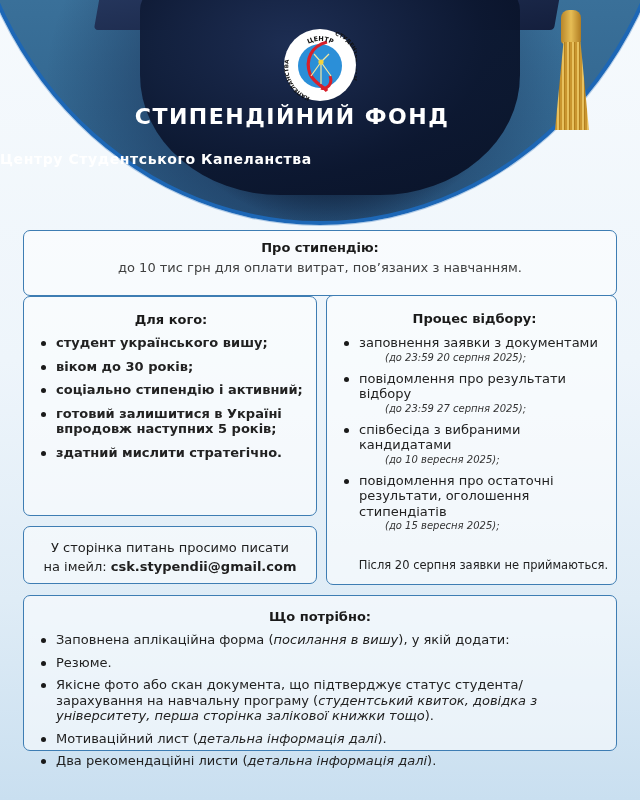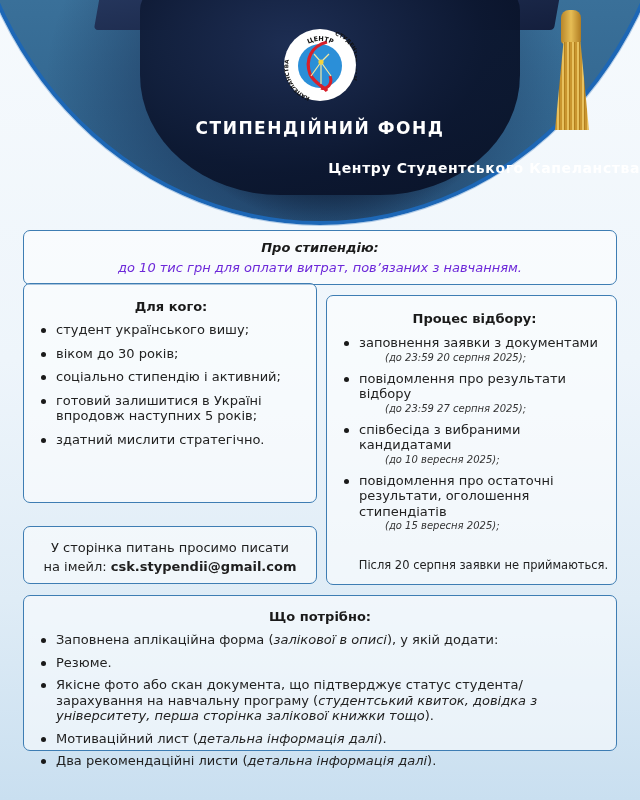--- a/index.html
+++ b/index.html
@@ -60,56 +60,55 @@
       background: repeating-linear-gradient(90deg, #c9952f 0 2px, #e8c15e 2px 4px, #b3801f 4px 5px);
       clip-path: polygon(25% 0, 75% 0, 100% 100%, 0 100%);
     }
     .logo {
       position: absolute;
       left: 283px; top: 28px;
       width: 74px; height: 74px;
     }
     .hero-title {
       position: absolute;
-      left: 0; top: 118px; width: 640px;
+      left: 0; top: 104px; width: 584px;
       text-align: center;
       color: #ffffff;
       font-family: "DejaVu Sans", sans-serif;
       font-weight: bold;
-      font-size: 17px;
+      font-size: 22px;
       letter-spacing: 1.5px;
     }
     .hero-subtitle {
       position: absolute;
       left: 0; top: 151px; width: 640px;
-      text-align: right;
+      text-align: left;
       color: #ffffff;
       font-family: "DejaVu Sans", sans-serif;
       font-weight: bold;
       font-size: 14px;
       letter-spacing: 0.6px;
-      margin-top: 9px;
     }
     .box {
       position: absolute;
       border: 1.5px solid #3e7db3;
       border-radius: 7px;
       background: rgba(255,255,255,0.55);
     }
     .box-title {
       font-family: "DejaVu Sans", sans-serif;
       font-weight: bold;
       font-size: 13px;
       text-align: center;
       color: #1a1a1a;
     }
-    .about { left: 23px; top: 230px; width: 594px; height: 55px; padding-top: 9px; font-style: italic; }
-    .about-text { text-align: center; font-size: 13px; margin-top: 5px; color: #6d28d9; }
-
-    .who { left: 23px; top: 283px; width: 294px; height: 220px; padding: 15px 12px 0 14px; }
+    .about { left: 23px; top: 230px; width: 594px; height: 66px; padding-top: 9px; }
+    .about-text { text-align: center; font-size: 13px; margin-top: 5px; color: #404040; }
+
+    .who { left: 23px; top: 296px; width: 294px; height: 220px; padding: 15px 12px 0 14px; }
     .steps { left: 326px; top: 295px; width: 291px; height: 290px; padding: 15px 8px 0 14px; }
     .contact { left: 23px; top: 526px; width: 294px; height: 58px; padding-top: 11px; text-align: center; font-size: 13px; line-height: 19px; }
     .contact .email { font-weight: bold; }
     .needs { left: 23px; top: 595px; width: 594px; height: 156px; padding: 13px 14px 0 14px; }
 
     ul.list { list-style: none; }
     ul.list li {
       position: relative;
       padding-left: 18px;
       font-size: 13px;
@@ -118,21 +117,21 @@
     }
     ul.list li::before {
       content: "";
       position: absolute;
       left: 3px; top: 6px;
       width: 5px; height: 5px;
       border-radius: 50%;
       background: #1a1a1a;
     }
     .who ul.list { margin-top: 8px; }
-    .who ul.list li { margin-bottom: 8px; }
+    .who ul.list li { margin-bottom: 8px; font-weight: bold; }
     .steps ul.list { margin-top: 9px; }
     .steps ul.list li { margin-bottom: 7px; }
     .steps .date {
       display: block;
       font-style: italic;
       font-size: 10px;
       line-height: 13px;
       padding-left: 26px;
       color: #333;
     }
@@ -233,19 +232,19 @@
 <section class="box contact">
   <div>У сторінка питань просимо писати</div>
   <div>
     <span>на імейл: </span><span class="email">csk.stypendii@gmail.com</span>
   </div>
 </section>
 
 <section class="box needs">
   <div class="box-title">Що потрібно:</div>
   <ul class="list">
-    <li><span>Заповнена аплікаційна форма (</span><em>залікової в описі</em><span>), у якій додати:</span></li>
+    <li><span>Заповнена аплікаційна форма (</span><em>посилання в вишу</em><span>), у якій додати:</span></li>
     <li><span>Резюме.</span></li>
     <li><span>Якісне фото або скан документа, що підтверджує статус студента/ зарахування на навчальну програму (</span><em>студентський квиток, довідка з університету, перша сторінка залікової книжки тощо</em><span>).</span></li>
     <li><span>Мотиваційний лист (</span><em>детальна інформація далі</em><span>).</span></li>
     <li><span>Два рекомендаційні листи (</span><em>детальна інформація далі</em><span>).</span></li>
   </ul>
 </section>
 
 </body></html>

